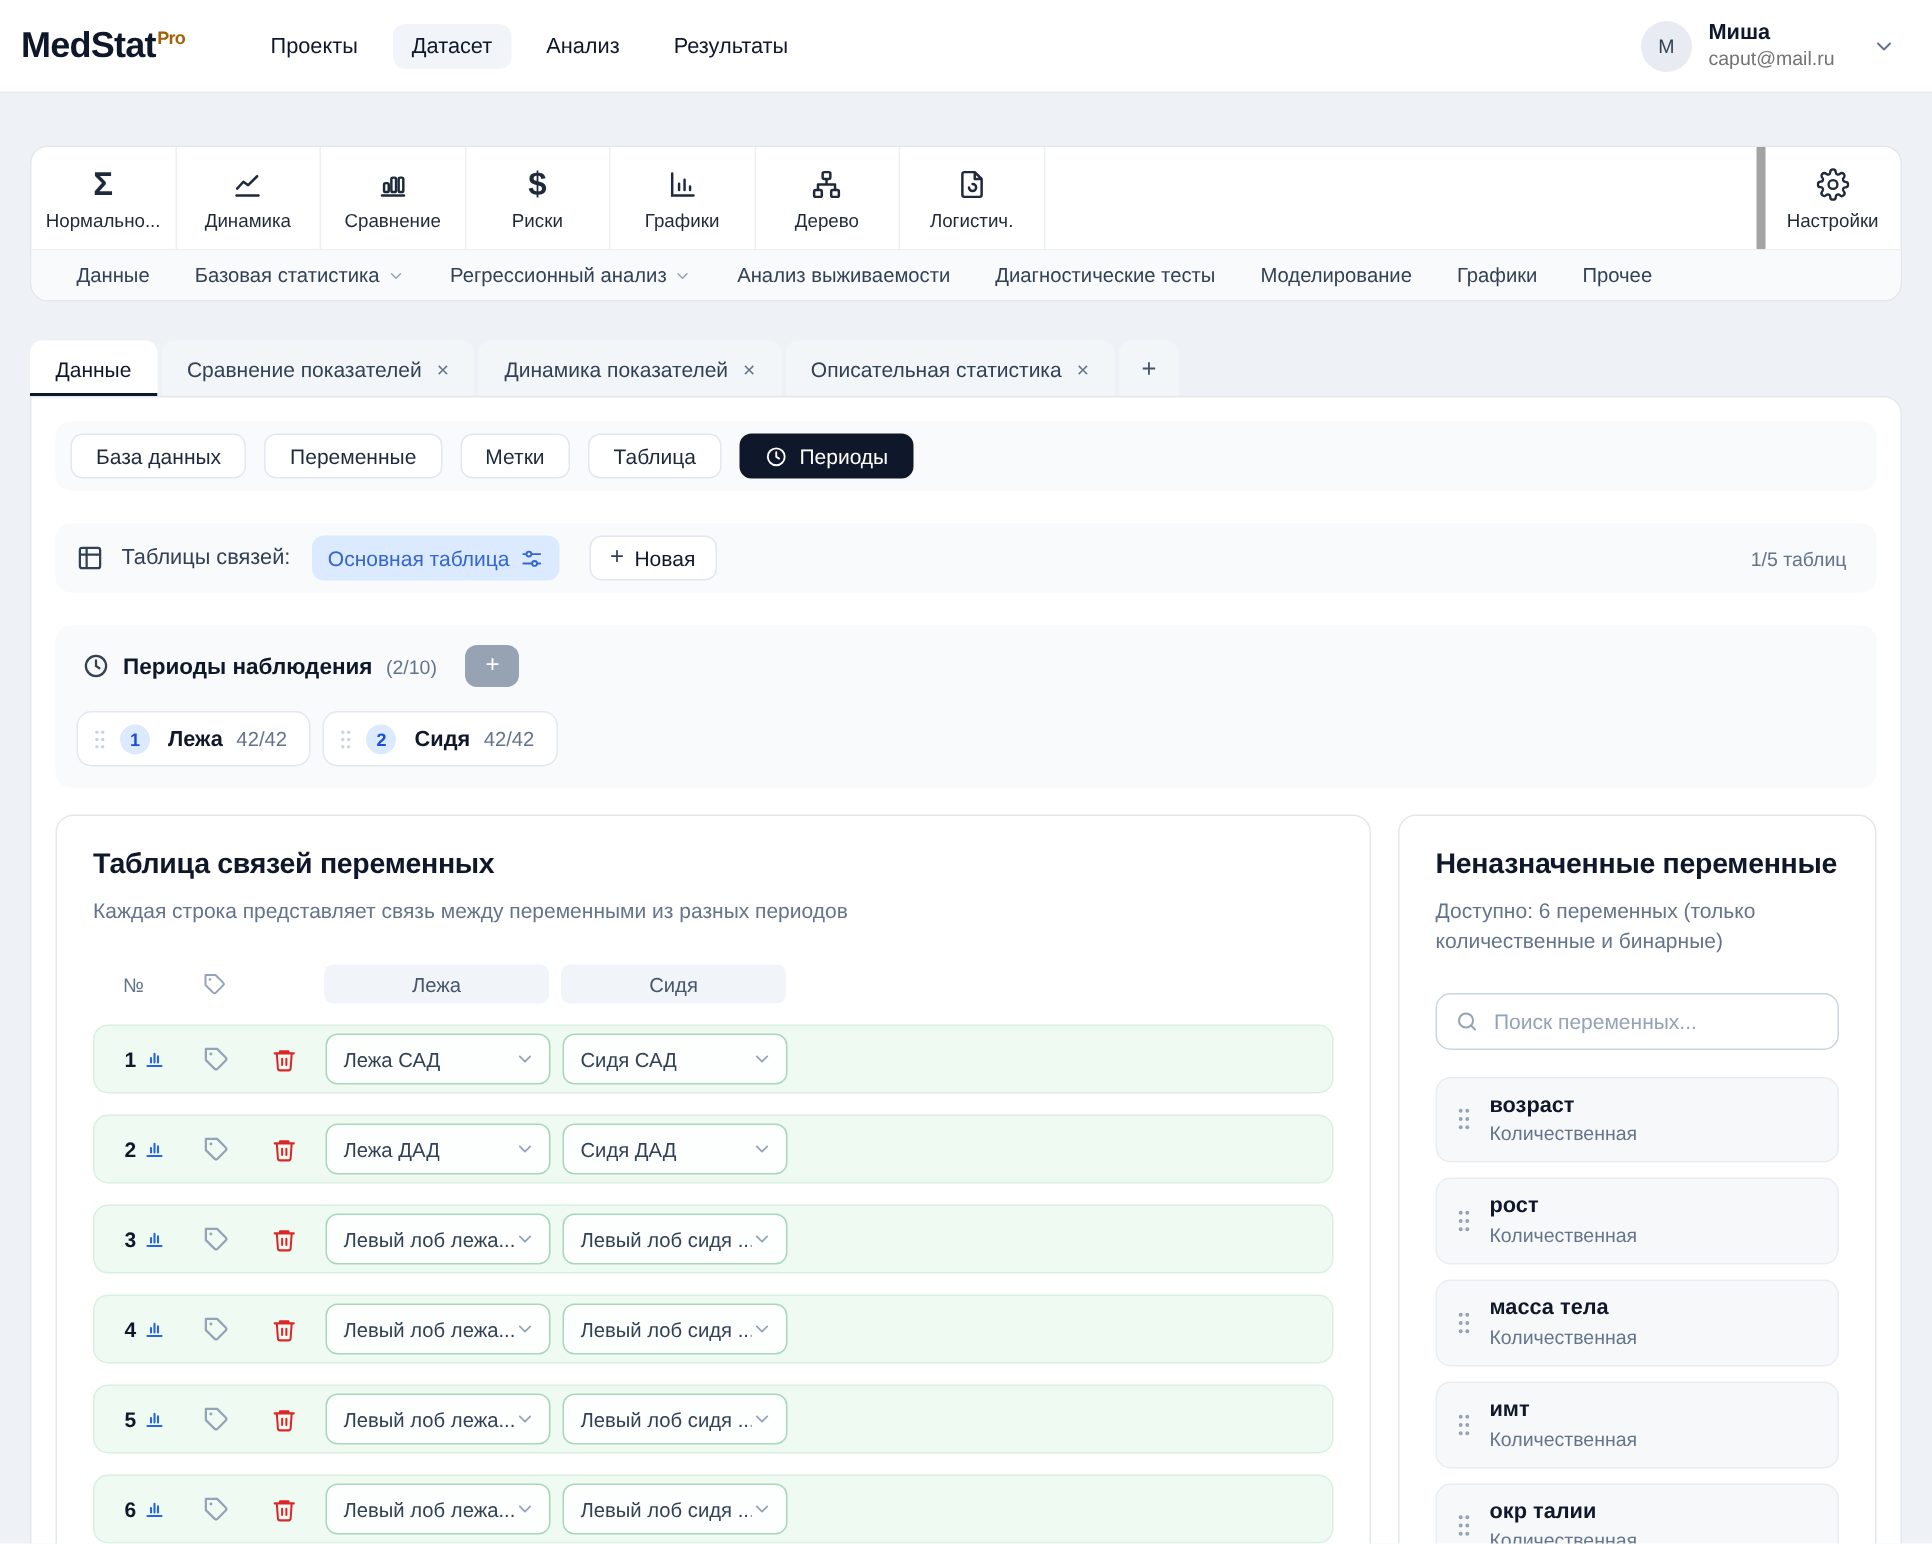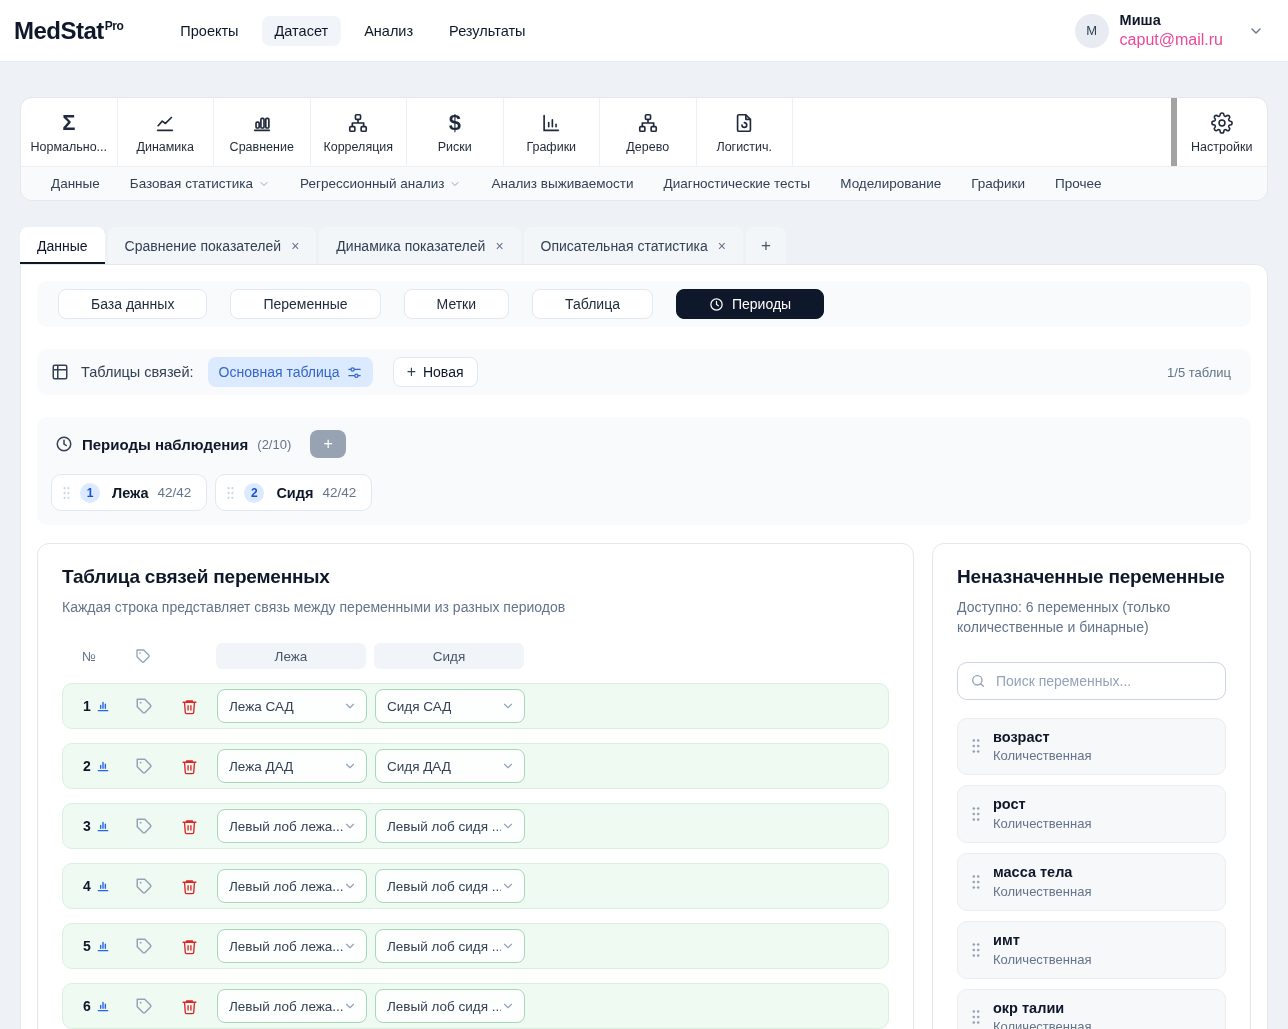--- a/index.html
+++ b/index.html
@@ -2,28 +2,28 @@
 <html style="--accent-dark: #0f172a; --accent-blue: #2563eb; --chip-blue-bg: #dbeafe; --chip-blue-text: #3566cd; --badge-blue-text: #1d4ed8; --row-green-bg: #eefaf2; --row-green-border: #d9f0e0; --select-green-border: #a9d7ba; --danger-red: #dc2626;"><head>
 <meta charset="utf-8">
 <style>
   * { margin:0; padding:0; box-sizing:border-box; }
   html,body { width:1288px; height:1029px; overflow:hidden; }
   body { font-family:"Liberation Sans", sans-serif; background:#eef2f6; color:#0f172a; }
 
   
   .topbar { height:62px; background:#fff; border-bottom:1px solid #e8ebef; display:flex; align-items:center; padding:0 24px 0 14px; }
   .logo { font-size:24px; font-weight:800; letter-spacing:-0.5px; color:#0f172a; }
-  .logo sup { font-size:12px; font-weight:600; color:#0f172a; margin-left:1px;text-align:right; }
+  .logo sup { font-size:12px; font-weight:600; color:#a16207; margin-left:1px;text-align:right; }
   .topnav { display:flex; align-items:center; gap:10px; margin-left:44px; }
   .nav-link { font-size:14.5px; color:#0f172a; padding:7px 13px; border-radius:8px; cursor:pointer; text-decoration:none; }
   .nav-link.active { background:#f1f5f9; color:#0f172a; font-weight:500; }
   .userbox { margin-left:auto; display:flex; align-items:center; gap:11px; }
   .avatar { width:34px; height:34px; border-radius:50%; background:#e8ecf2; display:flex; align-items:center; justify-content:center; font-size:13px; color:#334155; }
   .uname { font-size:14.5px; font-weight:700; line-height:1.25; }
-  .uemail { font-size:16px; color:#ec4899; line-height:1.25; }
+  .uemail { font-size:13px; color:#737373; line-height:1.25; }
   .chev { width:16px; height:16px; color:#64748b; margin-left:14px; }
   .icn { display:inline-flex; }
   .icn svg { width:100%; height:100%; display:block; }
 
   
   .toolcard { margin:35px 20px 0; background:#fff; border:1px solid #e5e7eb; border-radius:12px; }
   .toolrow { display:flex; align-items:stretch; height:68px; }
   .toolbtn { width:96.5px; display:flex; flex-direction:column; align-items:center; justify-content:center; gap:5px; border-right:1px solid #edf0f3; cursor:pointer; background:none; border-top:none; border-bottom:none; border-left:none; }
   .toolbtn .ticon { height:24px; display:flex; align-items:center; justify-content:center; color:#1e293b; }
   .toolbtn .ticon svg { width:22px; height:22px; }
@@ -40,21 +40,21 @@
   .tab { height:37px; display:flex; align-items:center; gap:10px; padding:0 17px; font-size:14px; color:#334155; background:#f3f6f9; border-radius:8px 8px 0 0; cursor:pointer; border:none; }
   .tab.active { background:#fff; color:#0f172a; font-weight:500; box-shadow:inset 0 -2px 0 #0f172a; }
   .tab .close { font-size:14px; color:#64748b; line-height:1; }
   .tab.addtab { padding:0 15px; font-size:17px; color:#475569; background:#f3f6f9; }
 
   
   .main { margin:0 20px; background:#fff; border:1px solid #e5e7eb; border-radius:0 12px 12px 12px; padding:16px 16px 24px; min-height:760px; }
 
   .graybar { background:#f8fafc; border-radius:10px; padding:8px 10px; display:flex; align-items:center; }
   .chipbar { gap:12px; }
-  .chip { height:30px; padding:0 32px; background:#fff; border:1px solid #e2e8f0; border-radius:8px; font-size:14px; color:#1e293b; display:flex; align-items:center; gap:8px; cursor:pointer;margin-left:11px; }
+  .chip { height:30px; padding:0 16px; background:#fff; border:1px solid #e2e8f0; border-radius:8px; font-size:14px; color:#1e293b; display:flex; align-items:center; gap:8px; cursor:pointer; }
   .chip.dark { background:var(--accent-dark); border-color:var(--accent-dark); color:#fff; }
   .chip.dark .cicon { width:15px; height:15px; color:#fff; }
 
   .linkbar { margin-top:22px; gap:10px; }
   .linkbar .licon { width:18px; height:18px; color:#334155; margin:0 2px 0 4px; }
   .linkbar .llabel { font-size:14.5px; color:#334155; margin-right:4px; }
   .bluechip { height:30px; padding:0 11px; background:var(--chip-blue-bg); border-radius:8px; font-size:14px; color:var(--chip-blue-text); display:flex; align-items:center; gap:7px; cursor:pointer; border:none; }
   .bluechip .slid { width:15px; height:15px; }
   .newbtn { height:30px; padding:0 13px; background:#fff; border:1px solid #e2e8f0; border-radius:8px; font-size:14px; color:#0f172a; display:flex; align-items:center; gap:7px; cursor:pointer; margin-left:10px; }
   .newbtn .plus { font-size:16px; line-height:1; color:#334155; }
@@ -155,31 +155,20 @@
       <button class="toolbtn">
         <span class="ticon icn">
           <svg viewBox="0 0 24 24" fill="none" stroke="currentColor" stroke-width="1.8" stroke-linejoin="round">
             <path d="M4 20h16" stroke-linecap="round"></path>
             <rect x="5.5" y="11" width="3.4" height="6.5" rx="1.2"></rect>
             <rect x="10.8" y="7" width="3.4" height="10.5" rx="1.2"></rect>
             <rect x="16.1" y="7" width="3.4" height="10.5" rx="1.2"></rect>
           </svg>
         </span>
         <span class="tlabel">Сравнение</span>
-      </button>
-      <button class="toolbtn">
-        <span class="ticon icn">
-          <svg viewBox="0 0 24 24" fill="none" stroke="currentColor" stroke-width="1.8" stroke-linejoin="round">
-            <rect x="9.2" y="3" width="5.6" height="5" rx="1.2"></rect>
-            <rect x="3" y="16" width="5.6" height="5" rx="1.2"></rect>
-            <rect x="15.4" y="16" width="5.6" height="5" rx="1.2"></rect>
-            <path d="M12 8v4m0 0H5.8v4m6.2-4h6.2v4"></path>
-          </svg>
-        </span>
-        <span class="tlabel">Корреляция</span>
       </button>
       <button class="toolbtn">
         <span class="ticon icn">
           <span class="glyph">$</span>
         </span>
         <span class="tlabel">Риски</span>
       </button>
       <button class="toolbtn">
         <span class="ticon icn">
           <svg viewBox="0 0 24 24" fill="none" stroke="currentColor" stroke-width="1.8" stroke-linecap="round">

